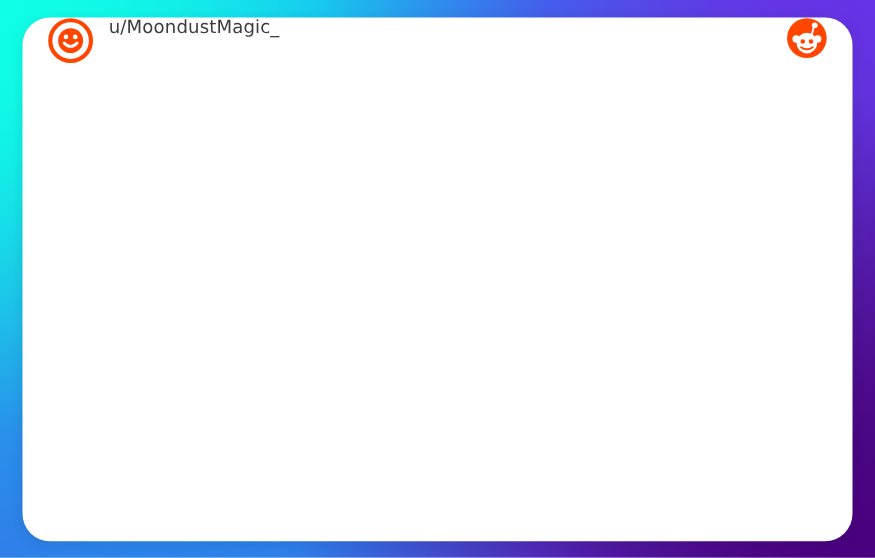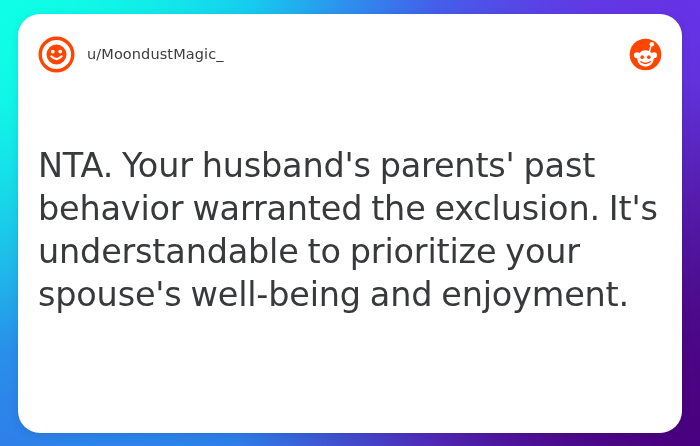--- a/index.html
+++ b/index.html
@@ -41,21 +41,20 @@
   }
 
   
   #card-header {
     position: absolute;
     left: 0;
     top: 0;
     right: 0;
     height: 80px;
     display: flex;
-    align-items: center;
     padding: 0 14px 0 20px;
     box-sizing: border-box;
   }
 
   #avatar {
     width: 37px;
     height: 37px;
     flex: 0 0 auto;
     display: block;
   }
@@ -124,17 +123,16 @@
         <circle cx="76" cy="52" r="9" fill="#ffffff"></circle>
         <path d="M62 42 L67 22" stroke="#ffffff" stroke-width="4.5" fill="none" stroke-linecap="round"></path>
         <circle cx="69" cy="19" r="7" fill="#ffffff"></circle>
         <circle cx="40" cy="58" r="5.5" fill="#ff4500"></circle>
         <circle cx="60" cy="58" r="5.5" fill="#ff4500"></circle>
         <path d="M36 72 Q50 82 64 72" fill="none" stroke="#ff4500" stroke-width="4.5" stroke-linecap="round"></path>
       </svg>
 
     </div>
 
-    <div id="comment-body">NTA. Your husband's parents' past behavior warranted the exclusion. It's understandable to prioritize your spouse's well-being and enjoyment.</div>
 
   </div>
 
 </div>
 
 </body></html>

